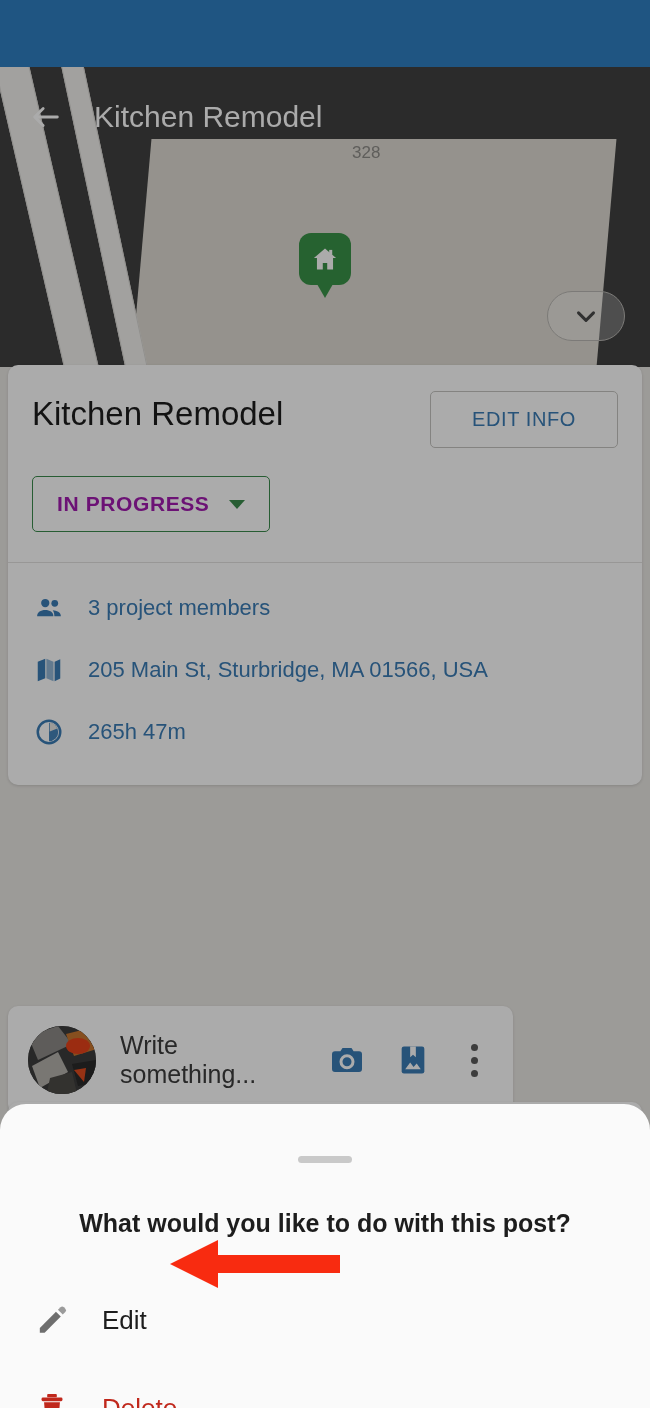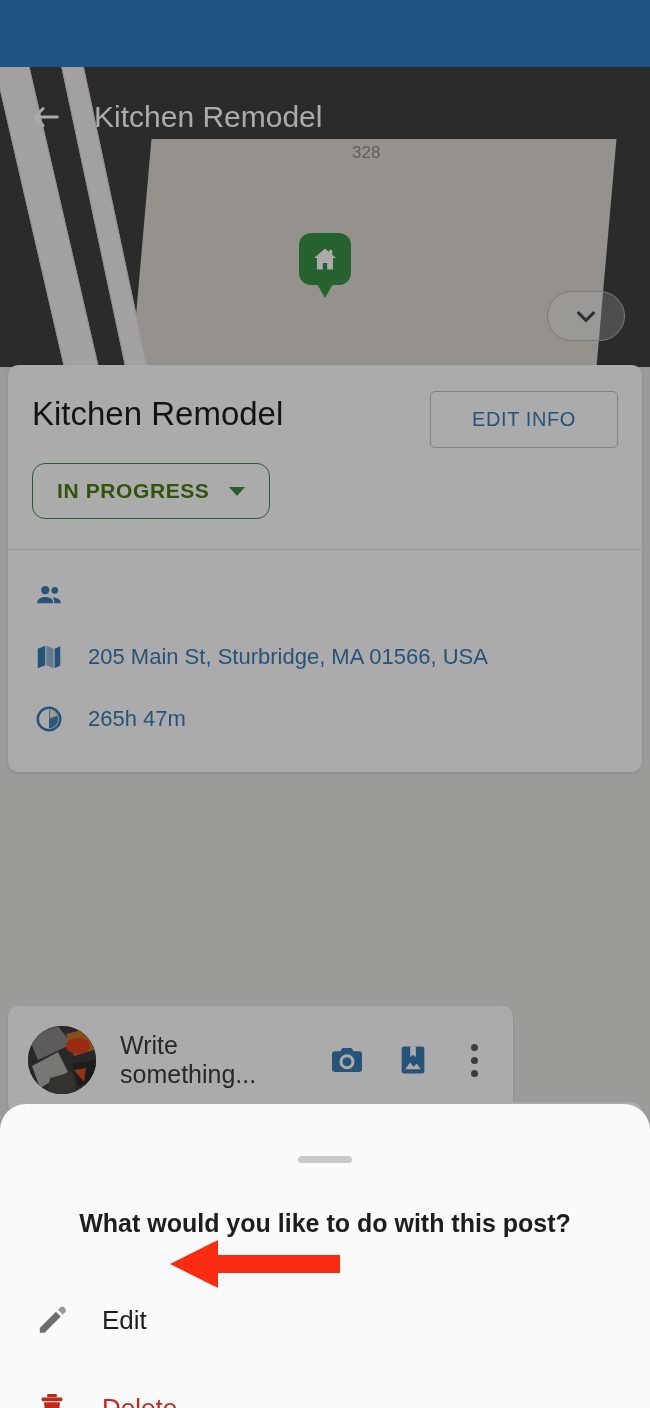--- a/index.html
+++ b/index.html
@@ -177,31 +177,31 @@
     border: 1px solid #c5c4c1;
     border-radius: 5px;
     padding: 16px 41px;
     font-size: 20px;
     letter-spacing: 0.6px;
     color: #3b7cb5;
     background: transparent;
     font-family: "Liberation Sans", sans-serif;
   }
   .status-chip {
-    margin-top: 15px;
+    margin-top: 28px;
     display: inline-flex;
     align-items: center;
     gap: 20px;
     border: 1px solid #3b8b4c;
-    border-radius: 13px;
+    border-radius: 5px;
     padding: 15px 24px;
     font-size: 21px;
     font-weight: bold;
     letter-spacing: 0.6px;
-    color: #4d7c0f;
+    color: #a21caf;
     background: transparent;
     font-family: "Liberation Sans", sans-serif;
   }
   .caret-down {
     width: 0; height: 0;
     border-left: 8px solid transparent;
     border-right: 8px solid transparent;
     border-top: 9px solid #3b8b4c;
   }
 
@@ -416,20 +416,21 @@
 
         <div class="info-row">
           <span class="info-icon">
             <svg width="30" height="30" viewBox="0 0 24 24" aria-hidden="true">
               <circle cx="9" cy="8" r="3.3" fill="#3b7cb5"></circle>
               <circle cx="16.6" cy="8.2" r="2.7" fill="#3b7cb5"></circle>
               <path fill="#3b7cb5" d="M2.5 18.5c0-3.3 2.9-5 6.5-5s6.5 1.7 6.5 5z"></path>
               <path fill="#3b7cb5" d="M15 13.8c3 .2 6.5 1.4 6.5 4.7h-5.2c0-1.9-.5-3.5-1.3-4.7z"></path>
             </svg>
           </span>
+          <span class="info-text">3 project members</span>
         </div>
 
 
         <div class="info-row">
           <span class="info-icon">
             <svg width="30" height="30" viewBox="0 0 24 24" aria-hidden="true">
               <path fill="#3b7cb5" d="M3 5.4 L9 3 v15.6 L3 21 Z"></path>
               <path fill="#3b7cb5" d="M9.9 3 L15.6 5.4 V21 L9.9 18.6 Z" opacity="0.55"></path>
               <path fill="#3b7cb5" d="M16.5 5.4 L21 3.3 v15.4 L16.5 21 Z"></path>
             </svg>

